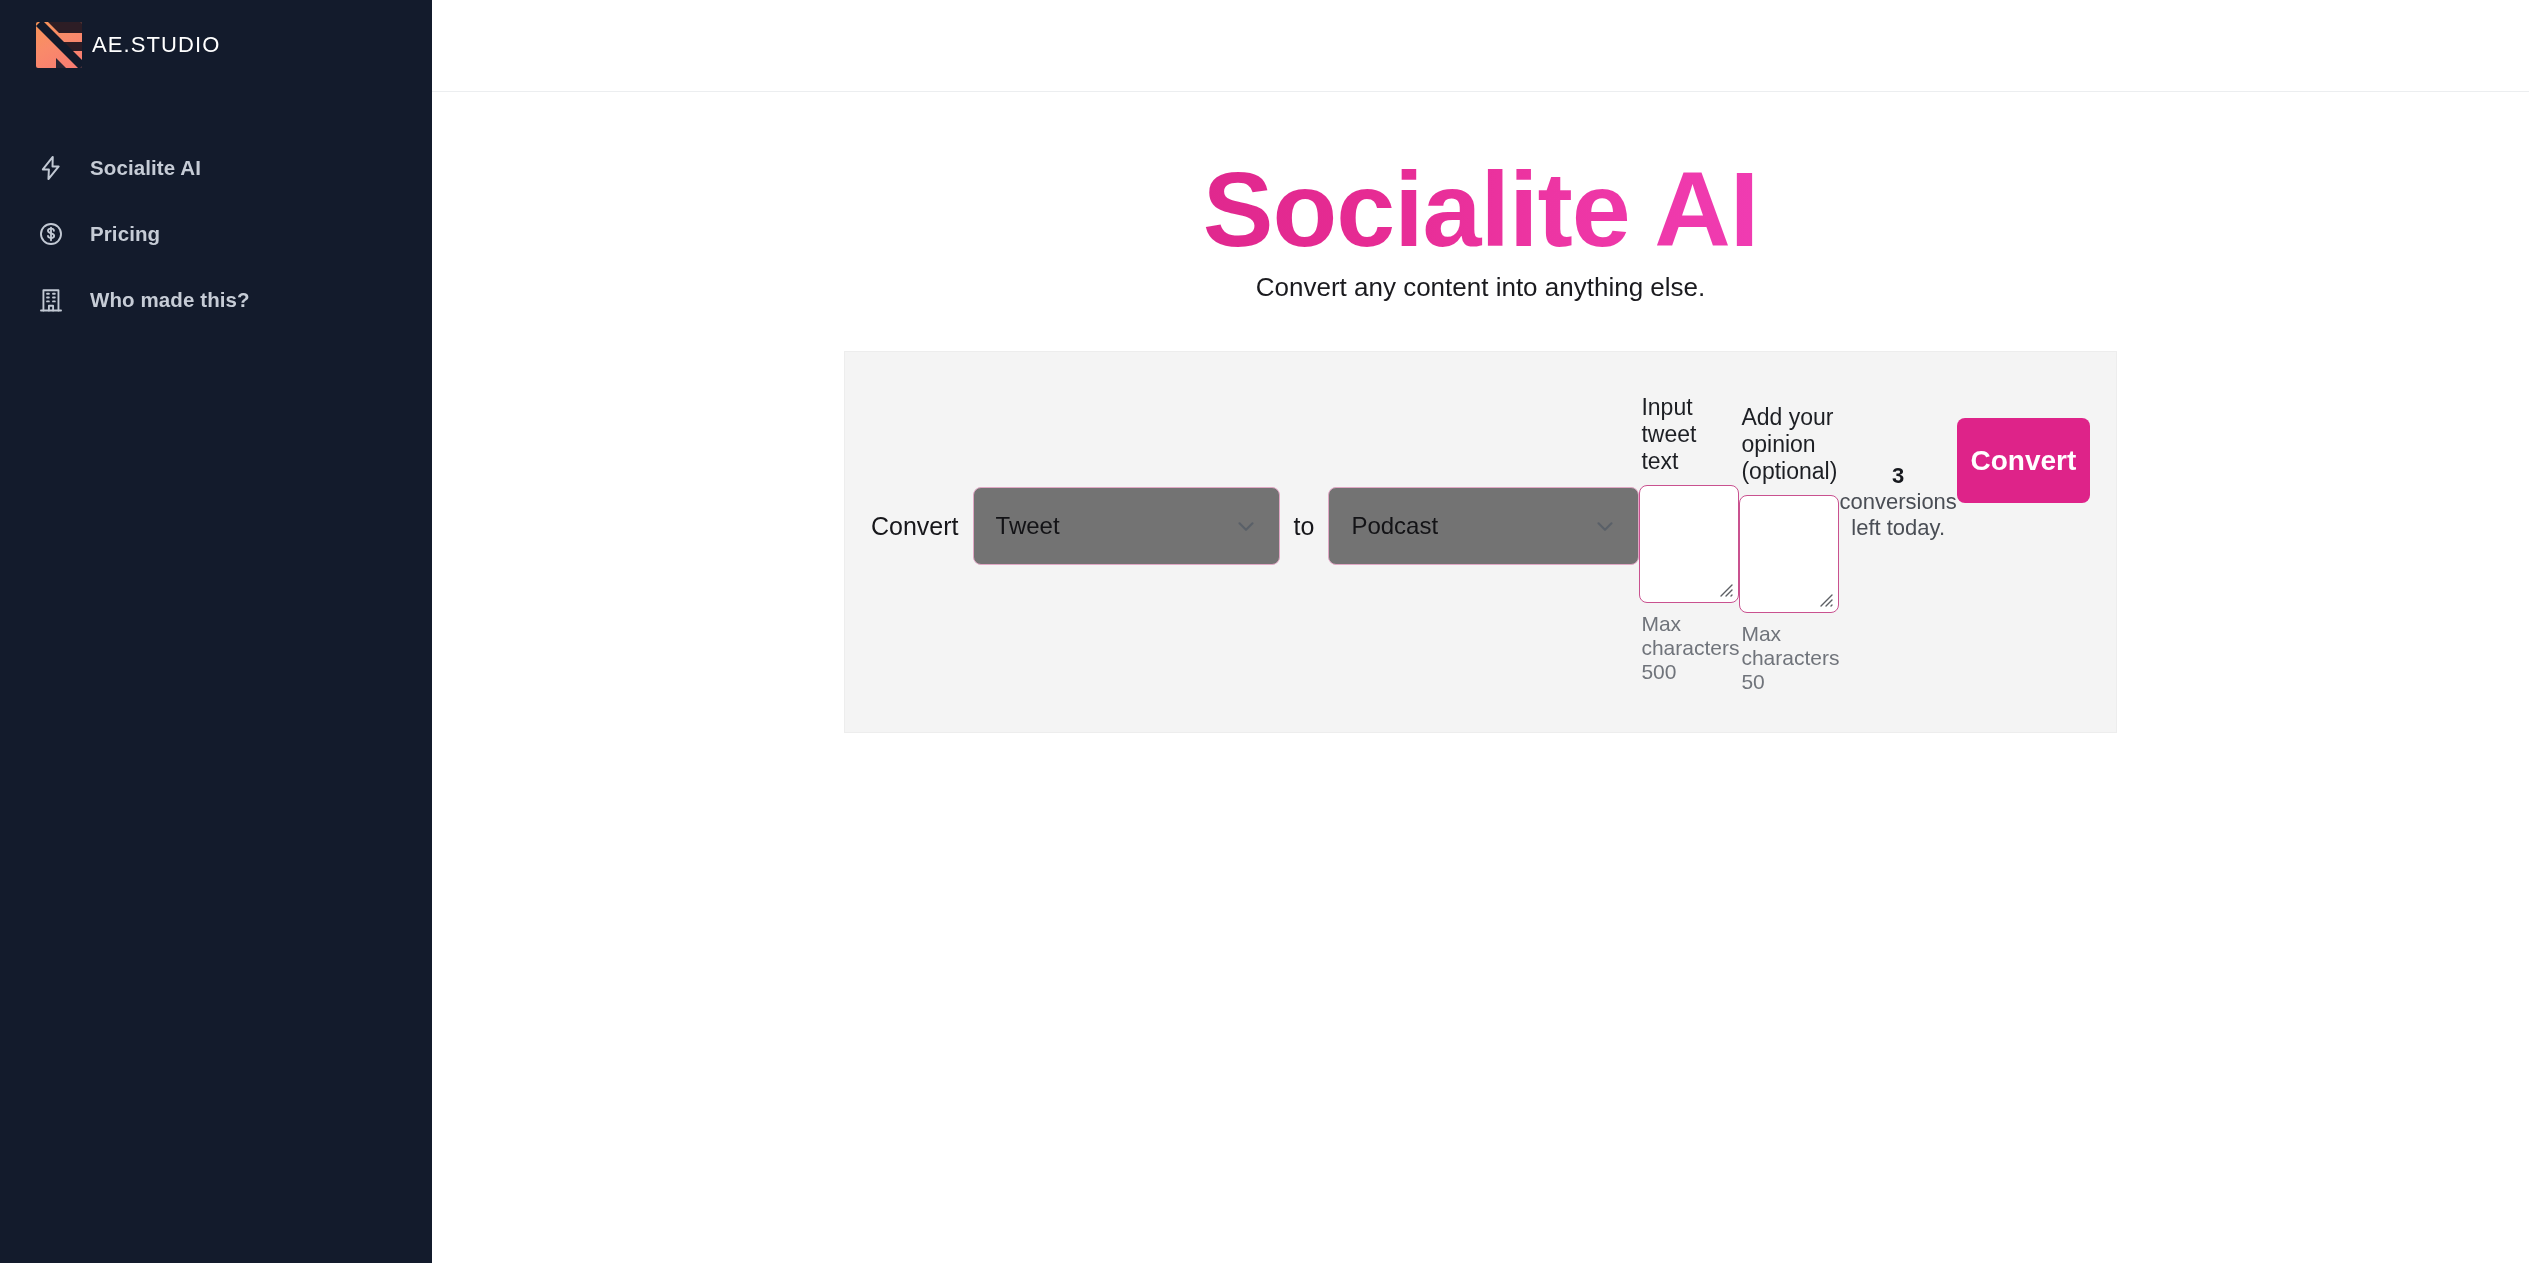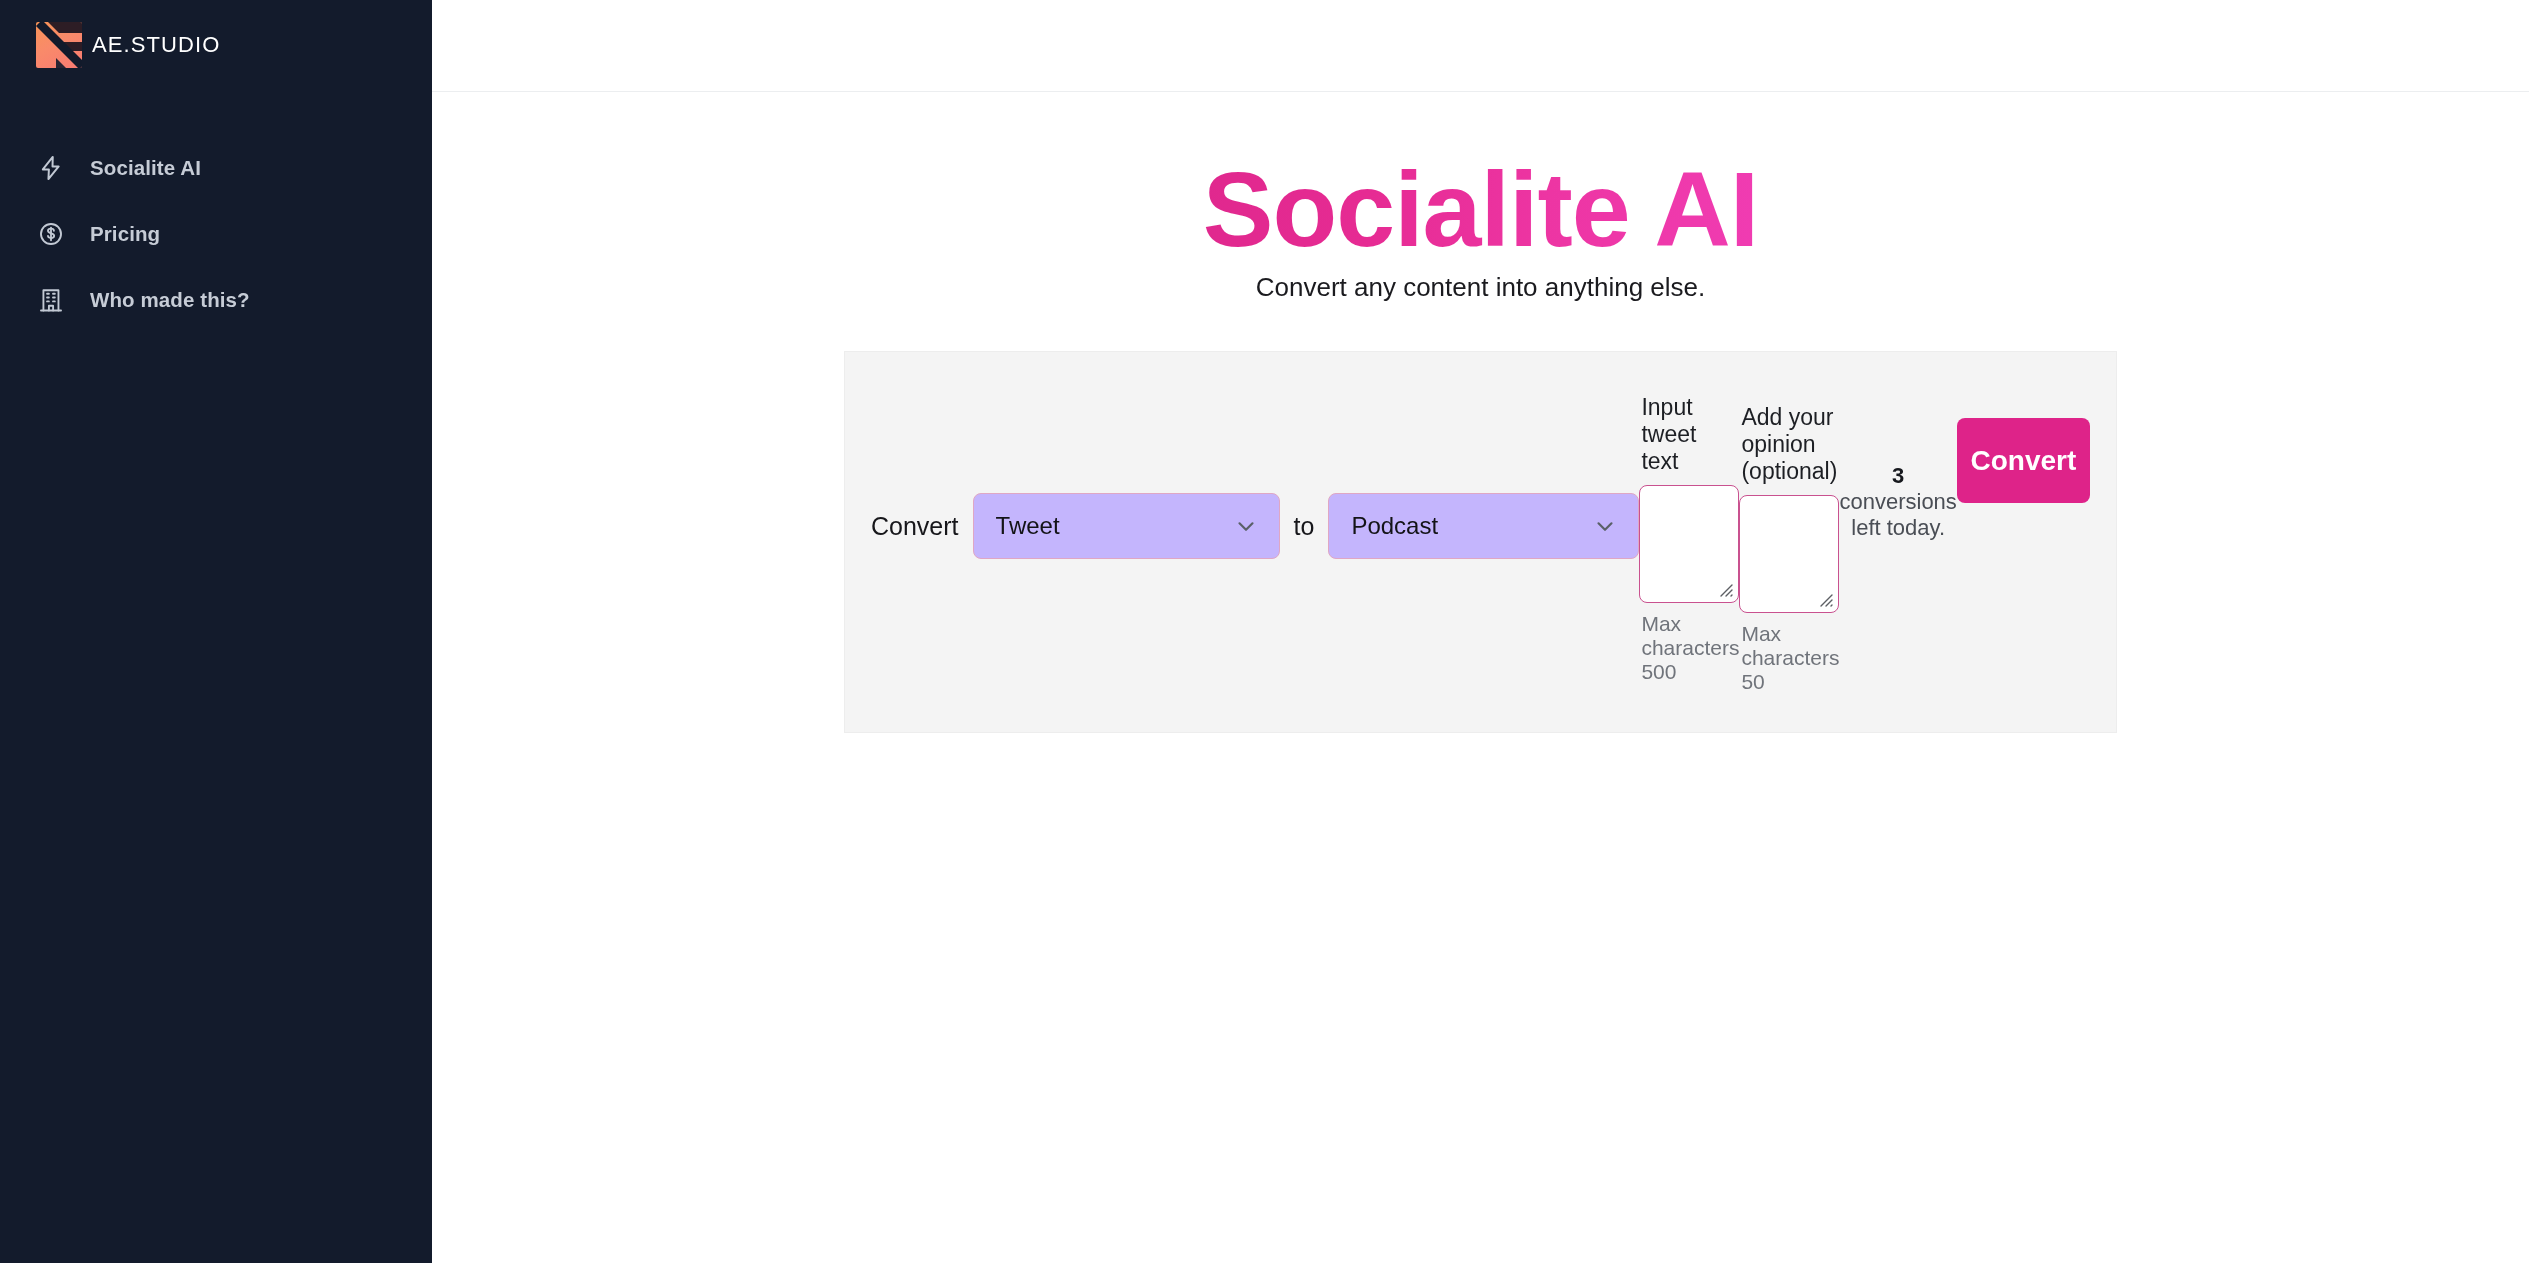--- a/index.html
+++ b/index.html
@@ -153,24 +153,24 @@
     justify-content: center;
     gap: 14px;
     margin-bottom: 36px;
   }
   .convert-word {
     font-size: 25px;
     color: #17171b;
   }
   .select-box {
     position: relative;
-    background: #c4b5fd;
+    background: #737373;
     border: 1px solid #e0a7c4;
     border-radius: 8px;
-    height: 66px;
+    height: 78px;
     display: flex;
     align-items: center;
     cursor: pointer;
   }
   .select-box.wide  { width: 307px; }
   .select-box.wide2 { width: 311px; }
   .select-value {
     font-size: 24px;
     color: #131316;
     padding-left: 22px;

